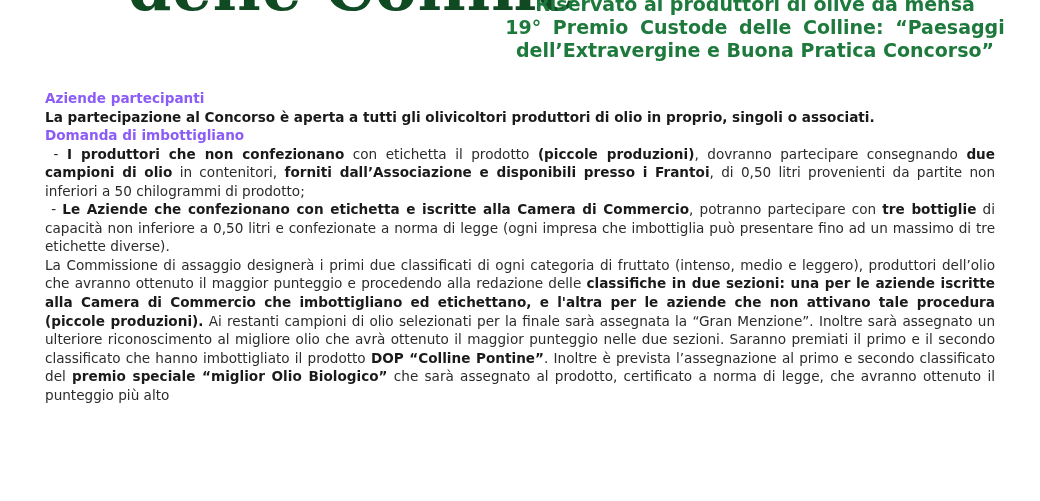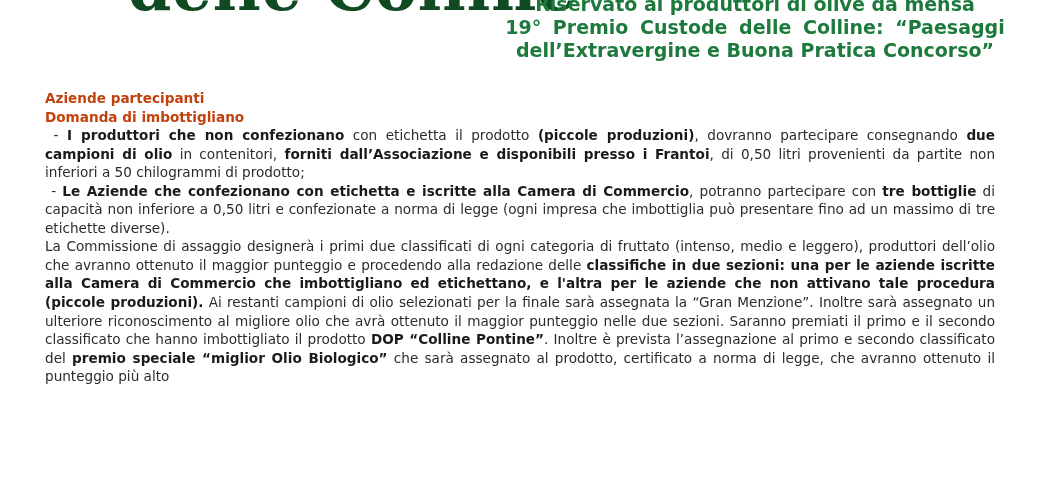--- a/index.html
+++ b/index.html
@@ -17,35 +17,36 @@
     font-weight:bold; font-size:19px; line-height:23px;
     color:#1e7a3c; white-space:nowrap;
   }
   .subtitle .line2 { word-spacing:5px; }
   .doc {
     position:absolute; left:45px; top:89px; width:950px;
     font-family:"DejaVu Sans","Liberation Sans",sans-serif;
     font-size:13.6px; line-height:18.55px; color:#2b2b2b;
   }
   .doc p { margin:0; text-align:justify; }
-  .doc .h { font-weight:bold; color:#c2410c; }
+  .doc .h { font-weight:bold; color:#8b5cf6; }
   .doc b { font-weight:bold; color:#1a1a1a; }
 </style>
 </head>
 <body>
 
 <div class="title-big">delle Colline</div>
 
 <div class="subtitle">
   <div>Riservato ai produttori di olive da mensa</div>
   <div class="line2">19° Premio Custode delle Colline: “Paesaggi</div>
   <div>dell’Extravergine e Buona Pratica Concorso”</div>
 </div>
 
 <div class="doc">
   <p class="h">Aziende partecipanti</p>
+  <p><b>La partecipazione al Concorso è aperta a tutti gli olivicoltori produttori di olio in proprio, singoli o associati.</b></p>
 
   <p class="h">Domanda di imbottigliano</p>
   <p><span style="white-space:pre"> - </span><b>I produttori che non confezionano</b><span> con etichetta il prodotto </span><b>(piccole produzioni)</b><span>, dovranno partecipare consegnando </span><b>due campioni di olio</b><span> in contenitori, </span><b>forniti dall’Associazione e disponibili presso i Frantoi</b><span>, di 0,50 litri provenienti da partite non inferiori a 50 chilogrammi di prodotto;</span></p>
   <p><span style="white-space:pre"> - </span><b>Le Aziende che confezionano con etichetta e iscritte alla Camera di Commercio</b><span>, potranno partecipare con </span><b>tre bottiglie</b><span> di capacità non inferiore a 0,50 litri e confezionate a norma di legge (ogni impresa che imbottiglia può presentare fino ad un massimo di tre etichette diverse).</span></p>
 
   <p><span>La Commissione di assaggio designerà i primi due classificati di ogni categoria di fruttato (intenso, medio e leggero), produttori dell’olio che avranno ottenuto il maggior punteggio e procedendo alla redazione delle </span><b>classifiche in due sezioni: una per le aziende iscritte alla Camera di Commercio che imbottigliano ed etichettano, e l'altra per le aziende che non attivano tale procedura (piccole produzioni).</b><span> Ai restanti campioni di olio selezionati per la finale sarà assegnata la “Gran Menzione”. Inoltre sarà assegnato un ulteriore riconoscimento al migliore olio che avrà ottenuto il maggior punteggio nelle due sezioni. Saranno premiati il primo e il secondo classificato che hanno imbottigliato il prodotto </span><b>DOP “Colline Pontine”</b><span>. Inoltre è prevista l’assegnazione al primo e secondo classificato del </span><b>premio speciale “miglior Olio Biologico”</b><span> che sarà assegnato al prodotto, certificato a norma di legge, che avranno ottenuto il punteggio più alto</span></p>
 </div>
 
 </body></html>

